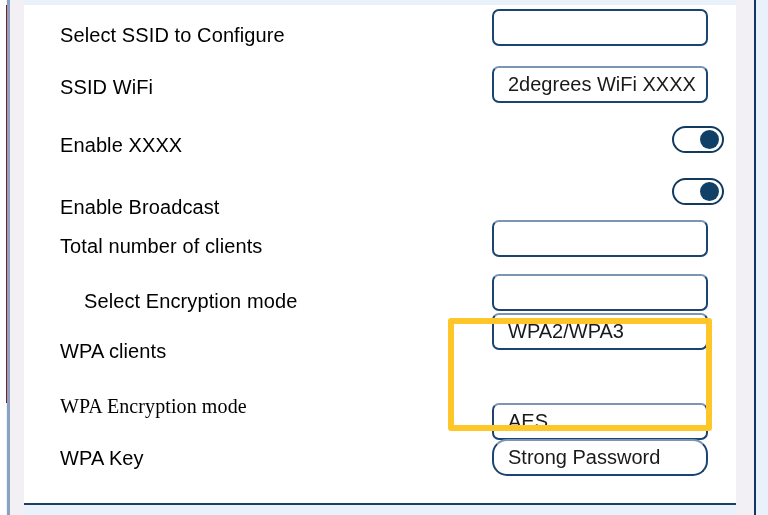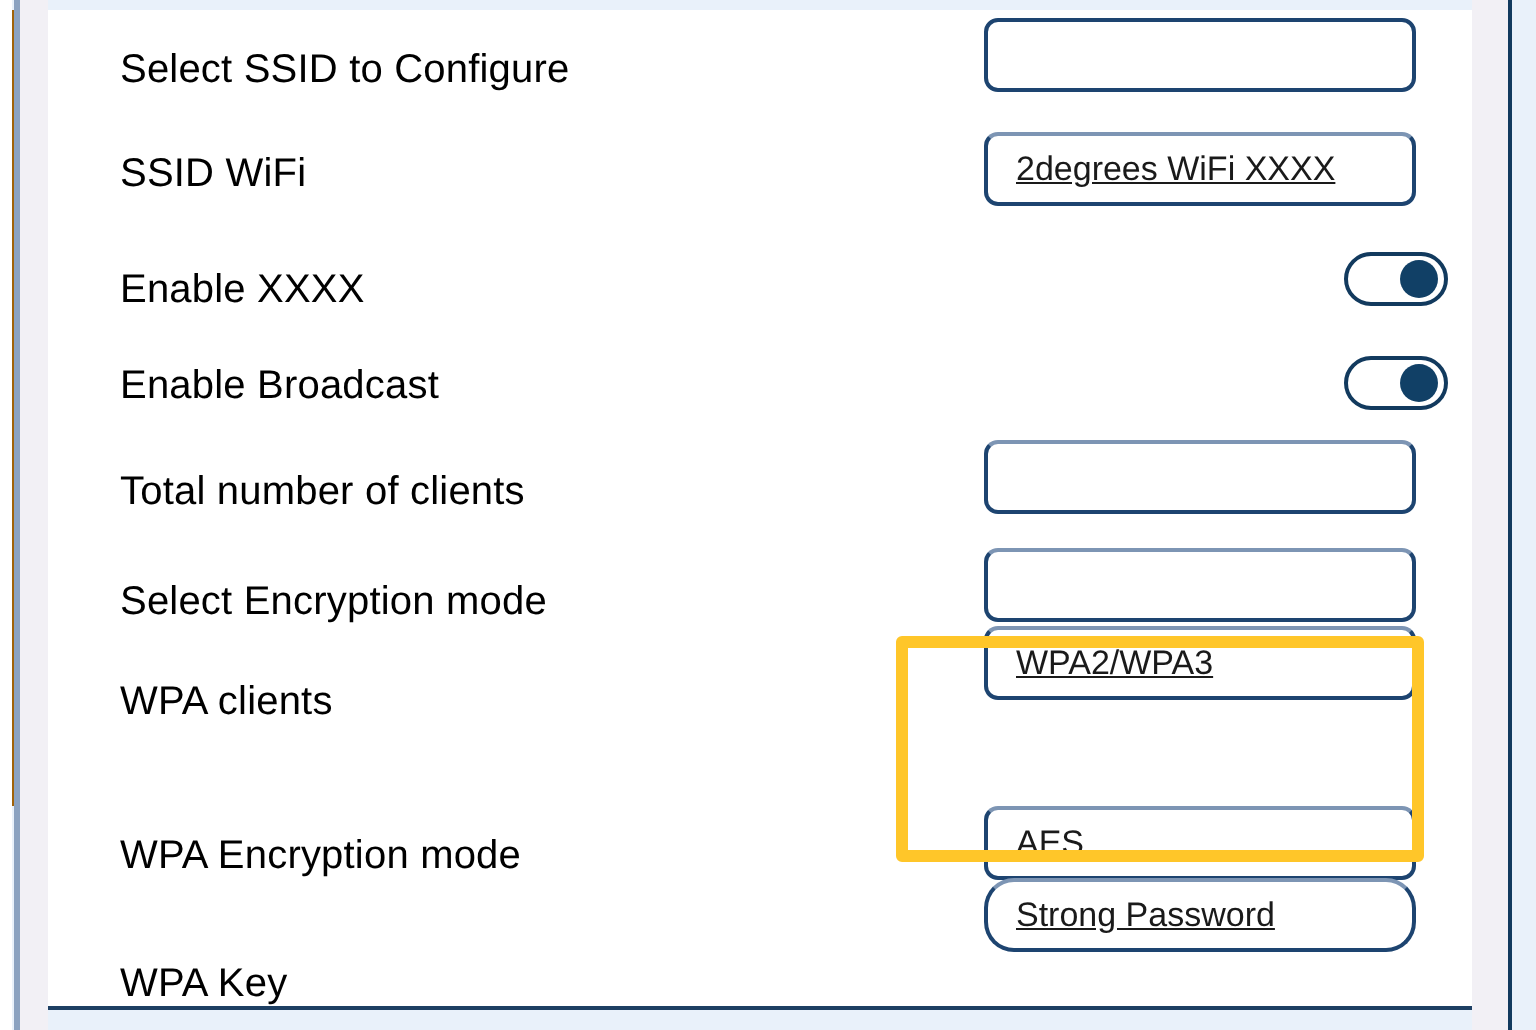--- a/index.html
+++ b/index.html
@@ -13,21 +13,21 @@
     background: #e9f1fa;
     font-family: "Liberation Sans", sans-serif;
     -webkit-font-smoothing: antialiased;
   }
 
   
   #viewport {
     position: relative;
     width: 768px;
     height: 403px;
-    background: #a16207;
+    background: #7f1d1d;
   }
   .edge-white-left {
     position: absolute;
     left: 0; top: 0;
     width: 6px; height: 515px;
     background: #ffffff;
   }
   .rail-line-left {
     position: absolute;
     left: 7px; top: 0;
@@ -101,27 +101,26 @@
   .field {
     position: absolute;
     left: 468px;
     width: 216px;
     height: 37px;
     box-sizing: border-box;
     background: #ffffff;
     border: 2px solid #1d4470;
     border-top-color: #7d95b4;
     border-radius: 7px;
-    font-size: 17px;
+    font-size: 20px;
     color: #1a1a1a;
     line-height: 33px;
     padding-left: 14px;
     white-space: nowrap;
     overflow: hidden;
-    text-decoration: underline;
   }
   .field.dark-top {
     border-top-color: #1d4470;
   }
 
   
   .toggle {
     position: absolute;
     left: 648px;
     width: 52px;
@@ -176,43 +175,43 @@
         <div class="label" style="top: 71px;">SSID WiFi</div>
         <div class="field" placeholder="" style="top: 61px;">2degrees WiFi XXXX</div>
       </div>
       <div class="row" style="top: 0px;">
         <div class="label" style="top: 129px;">Enable XXXX</div>
         <div class="toggle" style="top: 121px;">
           <div class="knob"></div>
         </div>
       </div>
       <div class="row" style="top: 0px;">
-        <div class="label" style="top: 177px;">Enable Broadcast</div>
+        <div class="label" style="top: 191px;">Enable Broadcast</div>
         <div class="toggle" style="top: 173px;">
           <div class="knob"></div>
         </div>
       </div>
       <div class="row" style="top: 0px;">
         <div class="label" style="top: 230px;">Total number of clients</div>
         <div class="field" placeholder="" style="top: 215px;"></div>
       </div>
       <div class="row" style="top: 0px;">
-        <div class="label" style="top: 285px;">Select Encryption mode</div>
+        <div class="label" style="top: 285px; margin-left: 24px;">Select Encryption mode</div>
         <div class="field" placeholder="" style="top: 269px;"></div>
       </div>
       <div class="row" style="top: 0px;">
         <div class="label" style="top: 335px;">WPA clients</div>
         <div class="field" placeholder="" style="top: 308px;">WPA2/WPA3</div>
       </div>
       <div class="row" style="top: 0px;">
-        <div class="label" style="top: 412px;">WPA Encryption mode</div>
+        <div class="label" style="top: 390px; font-family: Liberation Serif, serif;">WPA Encryption mode</div>
         <div class="field" placeholder="" style="top: 398px;">AES</div>
       </div>
       <div class="row" style="top: 0px;">
-        <div class="label" style="top: 476px; text-align: right;">WPA Key</div>
+        <div class="label" style="top: 442px; text-align: right;">WPA Key</div>
         <div class="field" placeholder="" style="top: 434px; border-radius: 15px;">Strong Password</div>
       </div>
     </div>
 
   <div class="gutter-right"></div>
   <div class="rail-line-right"></div>
   <div class="edge-blue-right"></div>
 
   <div id="highlight" style="border-color: rgb(255, 198, 41);"></div>
 </div>

